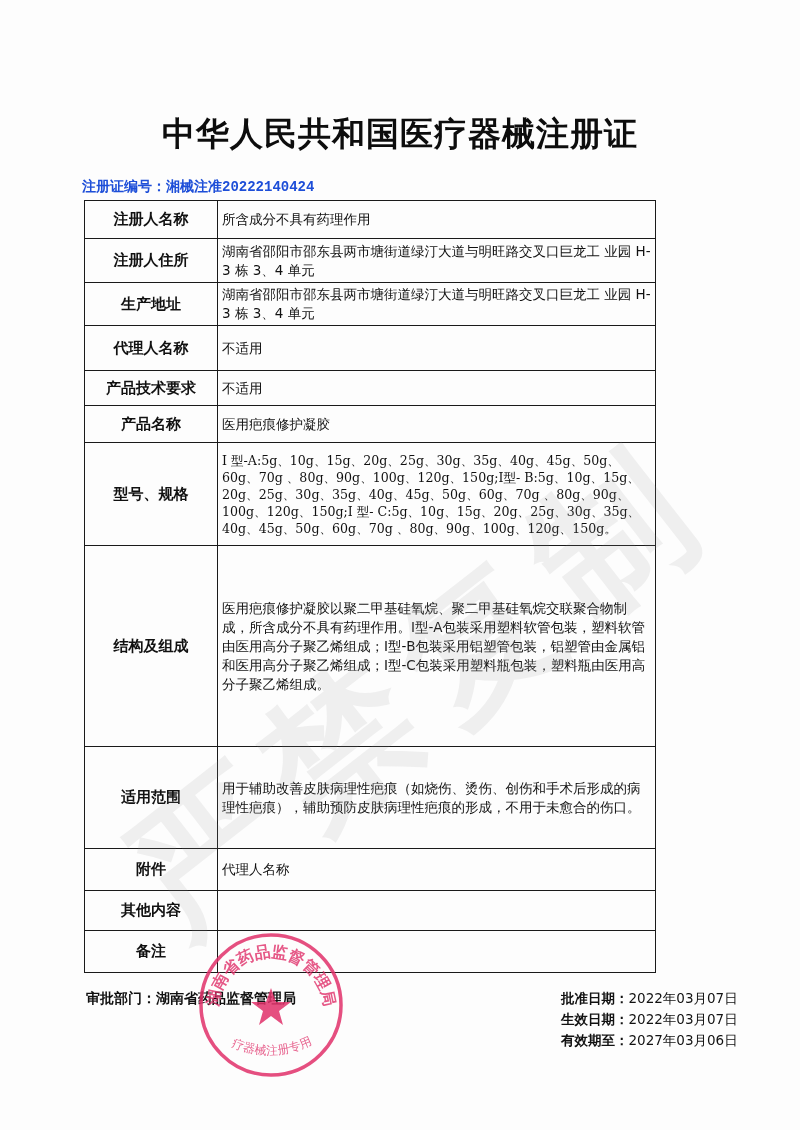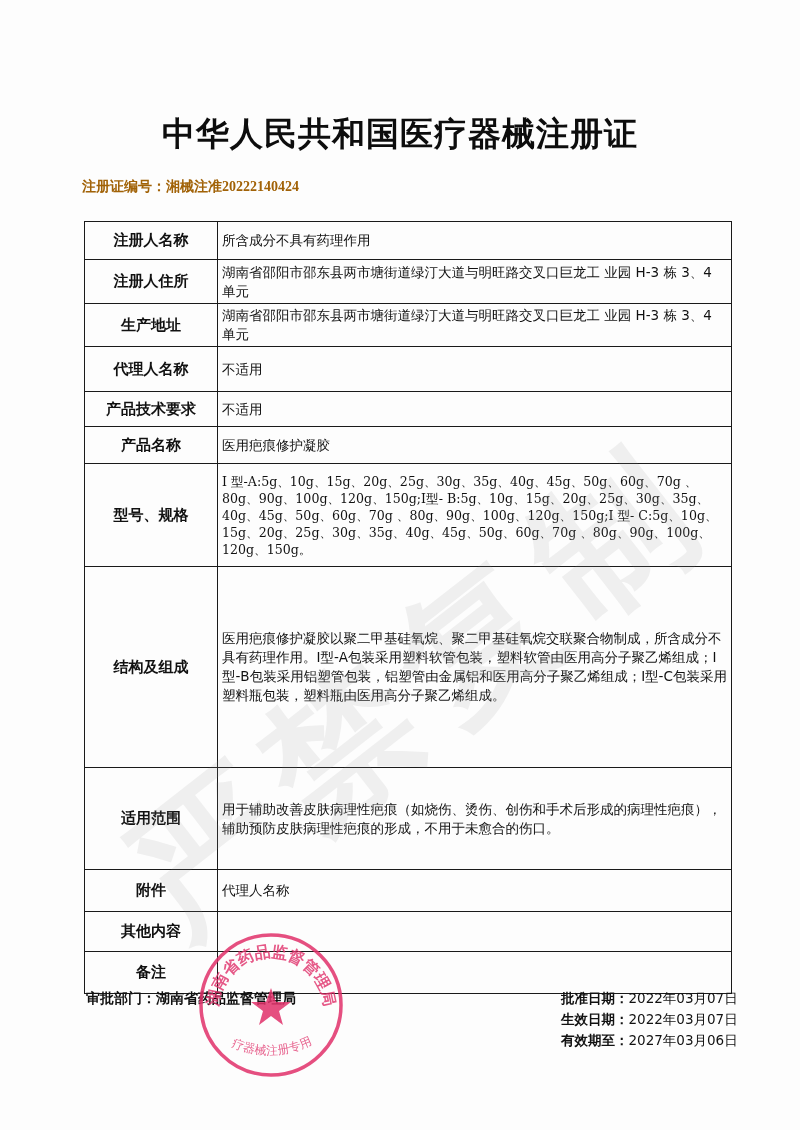--- a/index.html
+++ b/index.html
@@ -7,26 +7,26 @@
       width: 800px; height: 1130px; background: #fdfdfd; position: relative; overflow: hidden;
       font-family: "DejaVu Sans", "Liberation Sans", sans-serif; color: #111;
     }
     .title {
       position: absolute; left: 0; top: 112px; width: 800px; text-align: center;
       font-family: "DejaVu Serif", "Liberation Serif", serif;
       font-size: 33px; font-weight: bold; letter-spacing: 1px; color: #0d0d0d;
     }
     .reg-no {
       position: absolute; left: 82px; top: 178px;
-      font-family: Liberation Serif, serif;
-      font-size: 14px; font-weight: bold; color: #a16207;
+      font-family: Liberation Mono, monospace;
+      font-size: 14px; font-weight: bold; color: #1d4ed8;
     }
     table.cert {
-      position: absolute; left: 84px; top: 200px; width: 648px;
-      border-collapse: collapse; table-layout: fixed; margin-top: 21px;
+      position: absolute; left: 84px; top: 200px; width: 572px;
+      border-collapse: collapse; table-layout: fixed;
     }
     table.cert td {
       border: 1.5px solid #1a1a1a; padding: 0 4px; vertical-align: middle;
     }
     td.label {
       width: 124px; text-align: center; font-weight: bold; font-size: 15px;
       font-family: "DejaVu Serif", "Liberation Serif", serif; padding: 0;
     }
     td.value {
       font-size: 13.5px; line-height: 19px; text-align: left;

